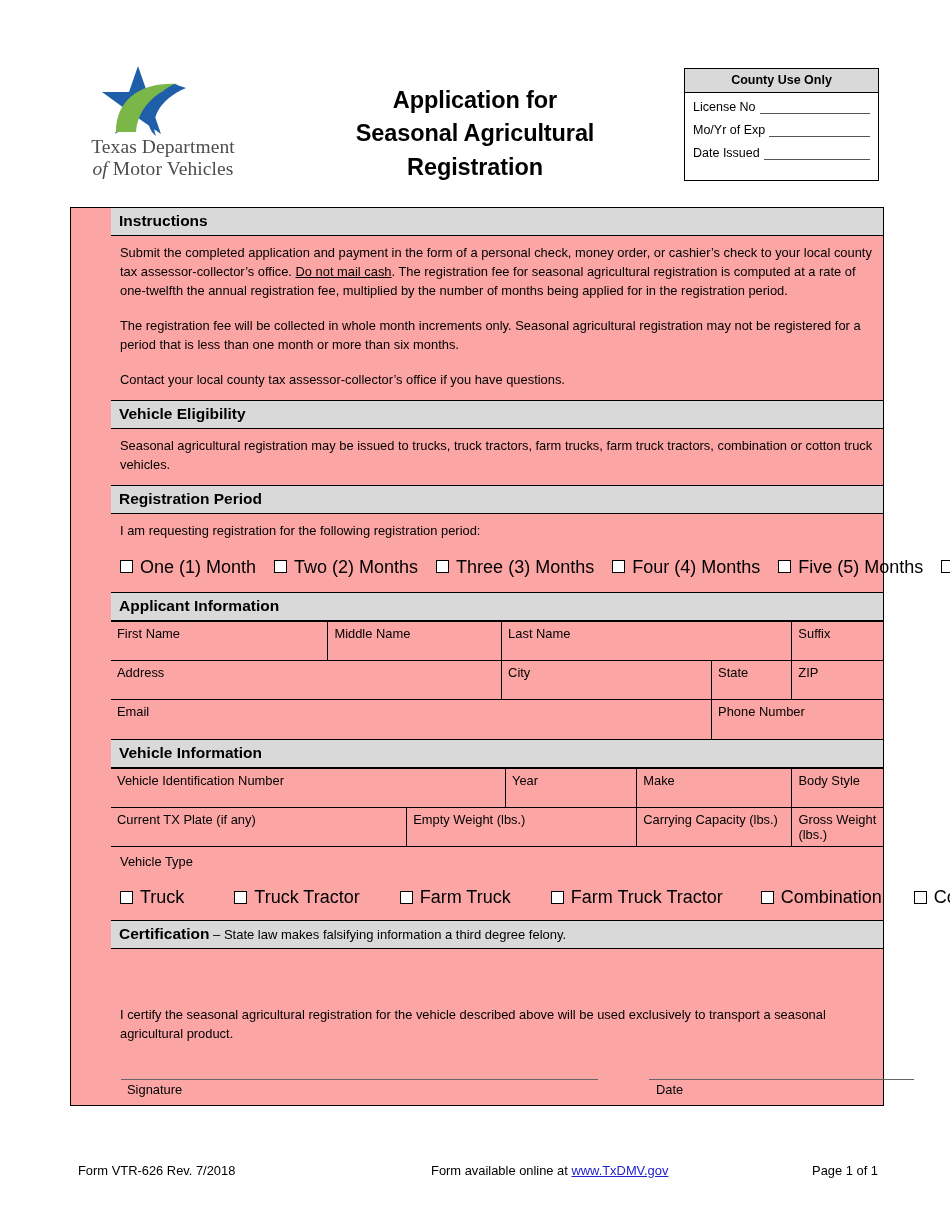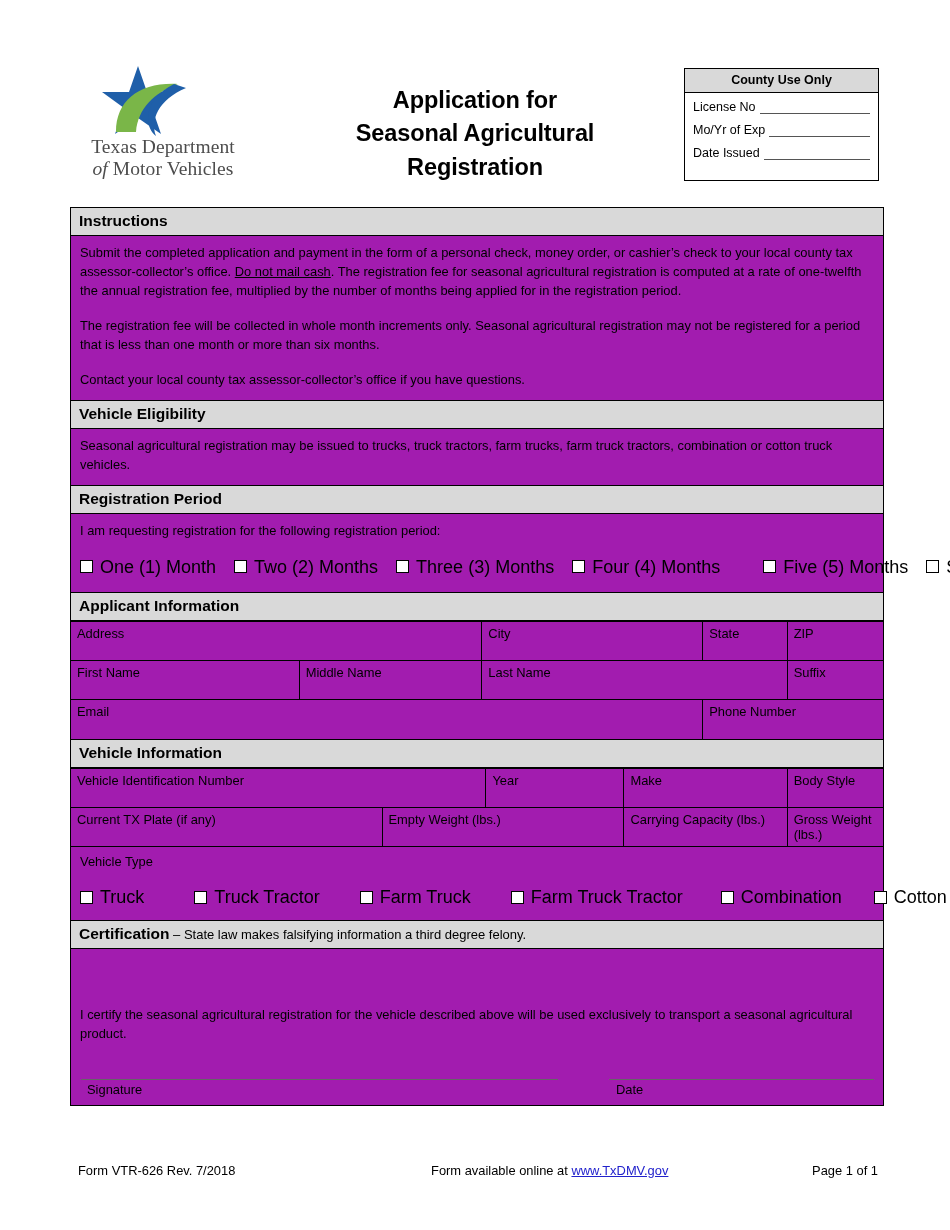--- a/index.html
+++ b/index.html
@@ -82,21 +82,22 @@
     border-bottom: 1.3px solid #555;
     height: 12px;
   }
 
   
   .formbox {
     position: absolute;
     left: 70px; top: 207px;
     width: 814px;
     border: 1.6px solid #000;
-    background: #a21caf;
+    background: #fca5a5;
+    padding-left: 40px;
   }
   .sect-head {
     background: #d9d9d9;
     border-bottom: 1.3px solid #000;
     padding: 4px 8px 5px 8px;
     font-size: 15.5px;
     font-weight: bold;
   }
   .sect-head.cert { font-size: 13px; font-weight: normal; }
   .sect-head.cert b { font-size: 15.5px; font-weight: bold; }
@@ -253,21 +254,21 @@
         <span class="cb-label">Two (2) Months</span>
       </div>
       <div class="cb-item" style="margin-right:18px;">
         <span class="cb"></span>
         <span class="cb-label">Three (3) Months</span>
       </div>
       <div class="cb-item" style="margin-right:18px;">
         <span class="cb"></span>
         <span class="cb-label">Four (4) Months</span>
       </div>
-      <div class="cb-item" style="margin-right:18px;margin-left:25px;">
+      <div class="cb-item" style="margin-right:18px;">
         <span class="cb"></span>
         <span class="cb-label">Five (5) Months</span>
       </div>
       <div class="cb-item">
         <span class="cb"></span>
         <span class="cb-label">Six (6) Months</span>
       </div>
     </div>
   </div>
 
@@ -275,30 +276,30 @@
   <table class="grid">
     <colgroup>
       <col style="width:28.1%">
       <col style="width:22.5%">
       <col style="width:27.2%">
       <col style="width:10.4%">
       <col style="width:11.8%">
     </colgroup>
     <tbody>
         <tr>
+      <td class="nb-left" colspan="1"><span>First Name</span></td>
+      <td><span>Middle Name</span></td>
+      <td colspan="2"><span>Last Name</span></td>
+      <td class="nb-right"><span>Suffix</span></td>
+    </tr>
+    <tr>
       <td class="nb-left" colspan="2"><span>Address</span></td>
       <td><span>City</span></td>
       <td><span>State</span></td>
       <td class="nb-right"><span>ZIP</span></td>
-    </tr>
-    <tr>
-      <td class="nb-left" colspan="1"><span>First Name</span></td>
-      <td><span>Middle Name</span></td>
-      <td colspan="2"><span>Last Name</span></td>
-      <td class="nb-right"><span>Suffix</span></td>
     </tr>
     <tr class="last">
       <td class="nb-left" colspan="3"><span>Email</span></td>
       <td class="nb-right" colspan="2"><span>Phone Number</span></td>
     </tr>
   </tbody>
     </table>
 
   <div class="sect-head" style="border-top:1.3px solid #000;">Vehicle Information</div>
   <table class="grid">

